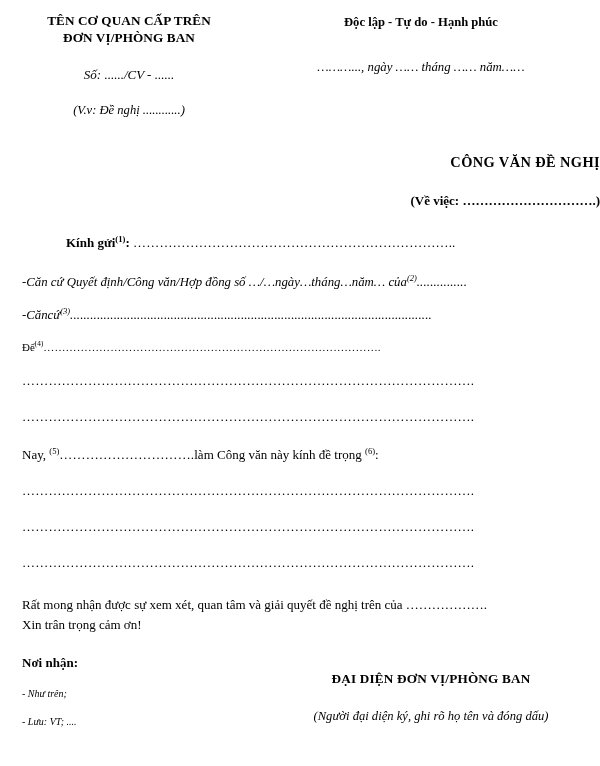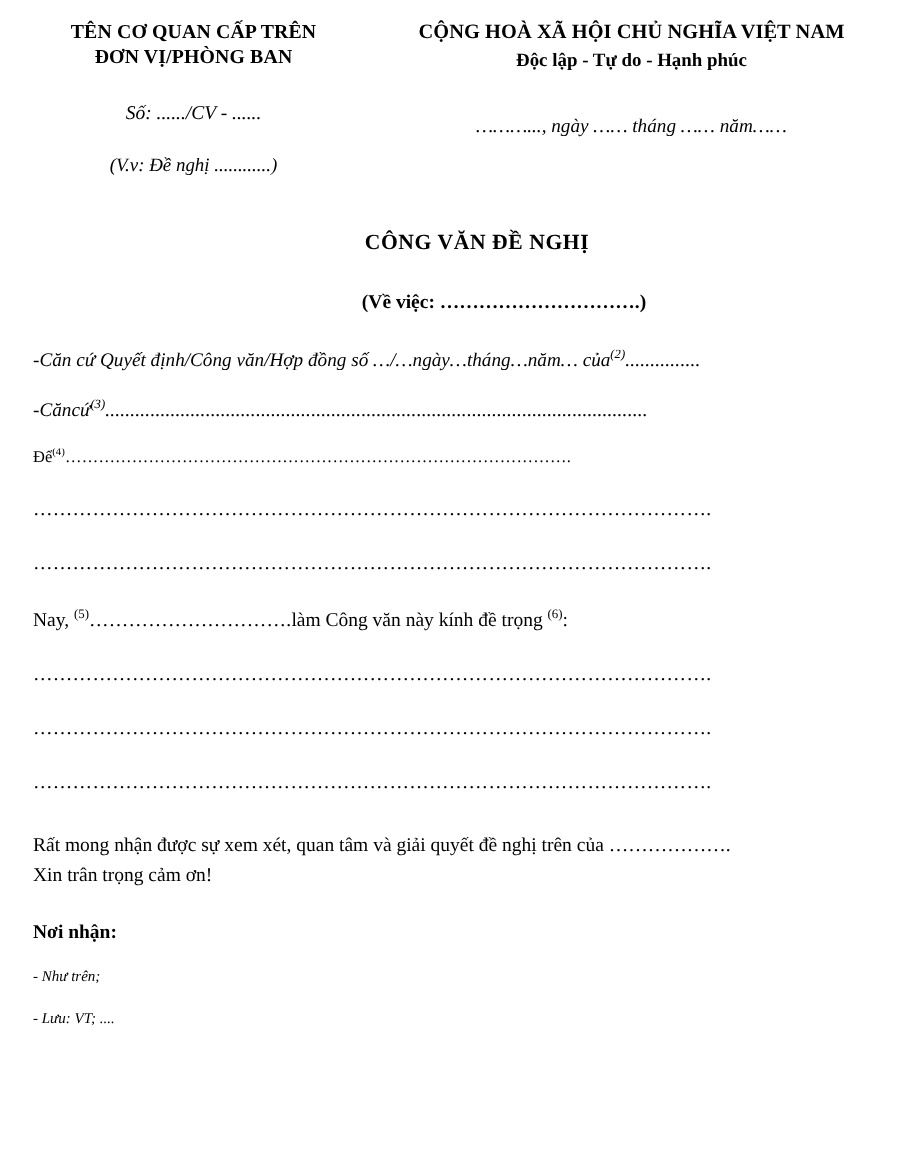--- a/index.html
+++ b/index.html
@@ -78,21 +78,21 @@
   .date-line {
     font-style: italic;
     font-size: 12.8px;
     margin-top: 28px;
     white-space: nowrap;
     text-align: center;
   }
 
   
   .title-block {
-    text-align: center;
+    text-align: right;
     margin-top: 36px;
     padding-left: 36px;
   }
   .doc-title {
     font-weight: bold;
     font-size: 14.4px;
     letter-spacing: 0.4px;
   }
   .doc-about {
     font-weight: bold;
@@ -215,31 +215,33 @@
 <div class="page">
 
   <div class="header">
     <div class="header-left">
       <div class="org-name">TÊN CƠ QUAN CẤP TRÊN</div>
       <div class="org-name">ĐƠN VỊ/PHÒNG BAN</div>
       <div class="doc-number">Số: ....../CV - ......</div>
       <div class="doc-subject">(V.v: Đề nghị ............)</div>
     </div>
     <div class="header-right">
-      <div class="national-title">CỘNG HOÀ XÃ HỘI CHỦ NGHĨA VIỆT NAM</div>
       <div class="national-motto">Độc lập - Tự do - Hạnh phúc</div>
       <div class="date-line">………..., ngày …… tháng …… năm……</div>
     </div>
   </div>
 
   <div class="title-block">
     <div class="doc-title">CÔNG VĂN ĐỀ NGHỊ</div>
     <div class="doc-about">(Về việc: ………………………….)</div>
   </div>
 
+  <div class="recipient">
+    <b><span>Kính gửi</span><sup>(1)</sup><span>:</span></b><span class="dots"> ………………………………………………………………..</span>
+  </div>
 
   <div class="body-block">
 
     <div class="basis-1">
       <span>-Căn cứ Quyết định/Công văn/Hợp đồng số …/…ngày…tháng…năm… của</span><sup>(2)</sup><span class="dots">...............</span>
     </div>
 
     <div class="basis-2">
       <span>-Căncứ</span><sup>(3)</sup><span class="dots">............................................................................................................</span>
     </div>
@@ -262,15 +264,19 @@
     <div class="closing-1">Rất mong nhận được sự xem xét, quan tâm và giải quyết đề nghị trên của ……………….</div>
     <div class="closing-2">Xin trân trọng cảm ơn!</div>
   </div>
 
   <div class="footer">
     <div class="footer-left">
       <div class="recv-title">Nơi nhận:</div>
       <div class="recv-item">- Như trên;</div>
       <div class="recv-item">- Lưu: VT; ....</div>
     </div>
+    <div class="footer-right">
+      <div class="sign-title">ĐẠI DIỆN ĐƠN VỊ/PHÒNG BAN</div>
+      <div class="sign-note">(Người đại diện ký, ghi rõ họ tên và đóng dấu)</div>
+    </div>
   </div>
 
 </div>
 
 </body></html>

